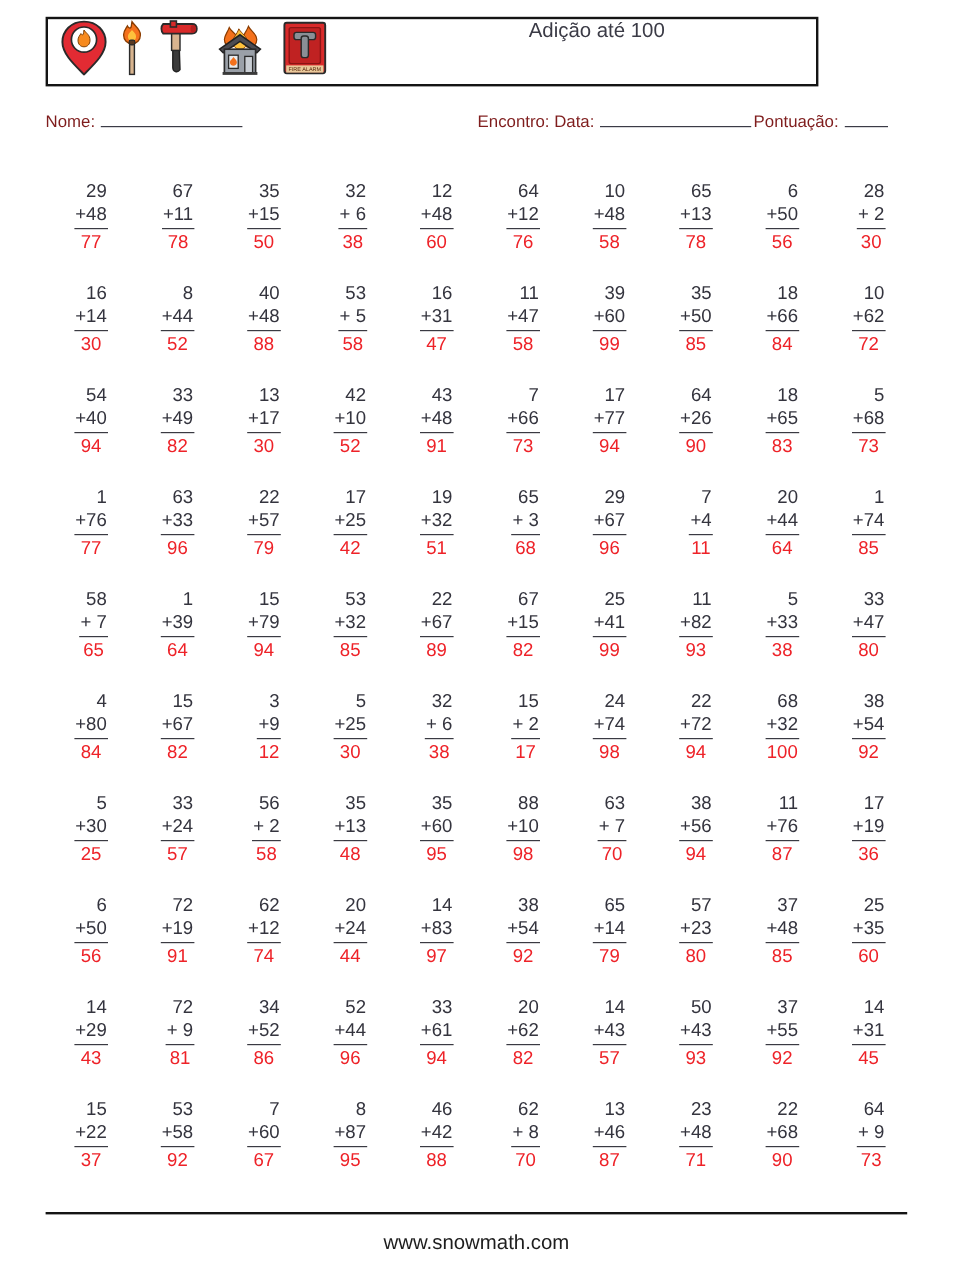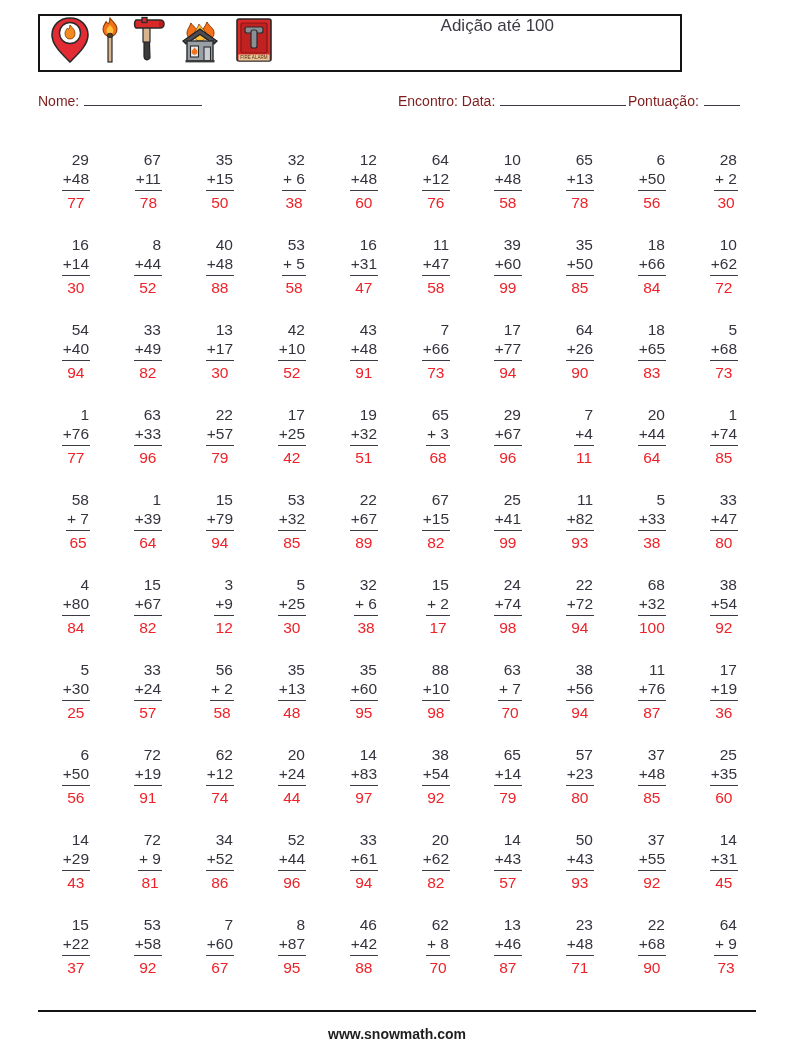--- a/index.html
+++ b/index.html
@@ -34,21 +34,21 @@
     justify-self:end;align-self:start;
     display:flex;flex-direction:column;align-items:flex-end;
     font-size:15.5px;line-height:19px;color:#34343e;
   }
   .prob .top{padding-right:1px;}
   .prob .brow{white-space:pre;border-bottom:1.7px solid #3a3a42;padding:0 1px 2px 1px;}
   .prob .ans{align-self:center;color:var(--red,#ee2228);margin-top:2px;}
   
   .footer-line{position:absolute;left:38px;width:718px;top:1010px;border-top:2.2px solid #141414;}
   .footer-text{position:absolute;top:1026px;left:0;width:100%;text-align:center;
-    font-weight:bold;font-size:14px;color:#1e1e1e;}
+    font-weight:normal;font-size:17px;color:#1e1e1e;}
 </style>
 </head>
 <body style="--red: #ee2228; --ink: #3b3b46;">
 
 <div class="header-box">
   <div class="icon-row">
     <svg width="40" height="48" viewBox="0 0 40 48">
       <path d="M20 2 C9 2 2 10 2 19 C2 29 12 38 20 46 C28 38 38 29 38 19 C38 10 31 2 20 2 Z" fill="#e22b33" stroke="#2a2a2a" stroke-width="1.6"></path>
       <circle cx="20" cy="17" r="10.5" fill="#ffffff" stroke="#2a2a2a" stroke-width="1.4"></circle>
       <path d="M20 9 C22 12 25 13 25 17.5 C25 21 22.8 23 20 23 C17.2 23 15 21 15 17.5 C15 15 16.5 13.6 17.4 12 C18 13 19 13.4 19.4 12.6 C19.8 11.7 19.6 10.4 20 9 Z" fill="#f78a1e" stroke="#7a3b00" stroke-width="0.8"></path>

